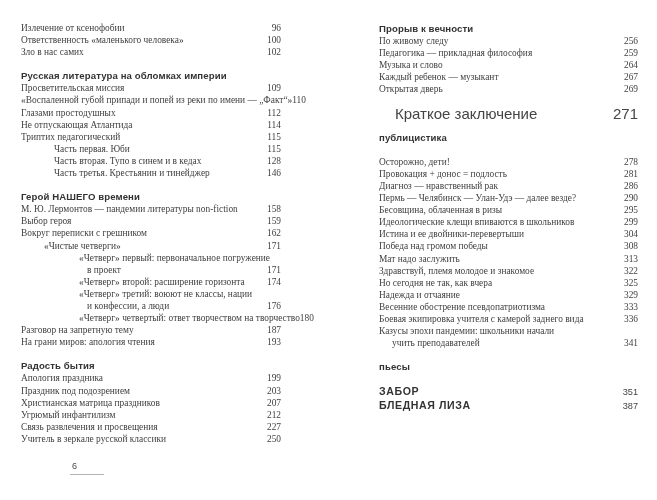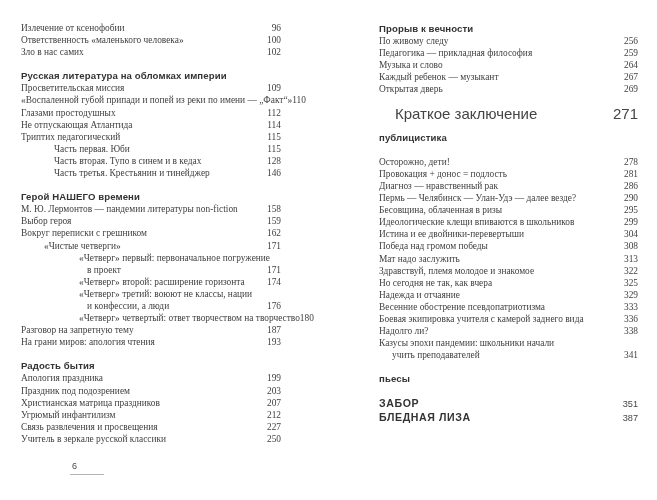--- a/index.html
+++ b/index.html
@@ -269,24 +269,20 @@
       </div>
       <div class="row style-item lv-0">
         <span class="t">Весенние обострение псевдопатриотизма</span>
         <span class="n">333</span>
       </div>
       <div class="row style-item lv-0">
         <span class="t">Боевая экипировка учителя с камерой заднего вида</span>
         <span class="n">336</span>
       </div>
       <div class="row style-item lv-0">
-        <span class="t">Надолго ли?</span>
-        <span class="n">338</span>
-      </div>
-      <div class="row style-item lv-0">
         <span class="t">Казусы эпохи пандемии: школьники начали</span>
       </div>
       <div class="row style-item lv-5">
         <span class="t">учить преподавателей</span>
         <span class="n">341</span>
       </div>
       <div class="row style-header lv-0 sp">
         <span class="t">пьесы</span>
       </div>
       <div class="row style-play lv-0 sp">

